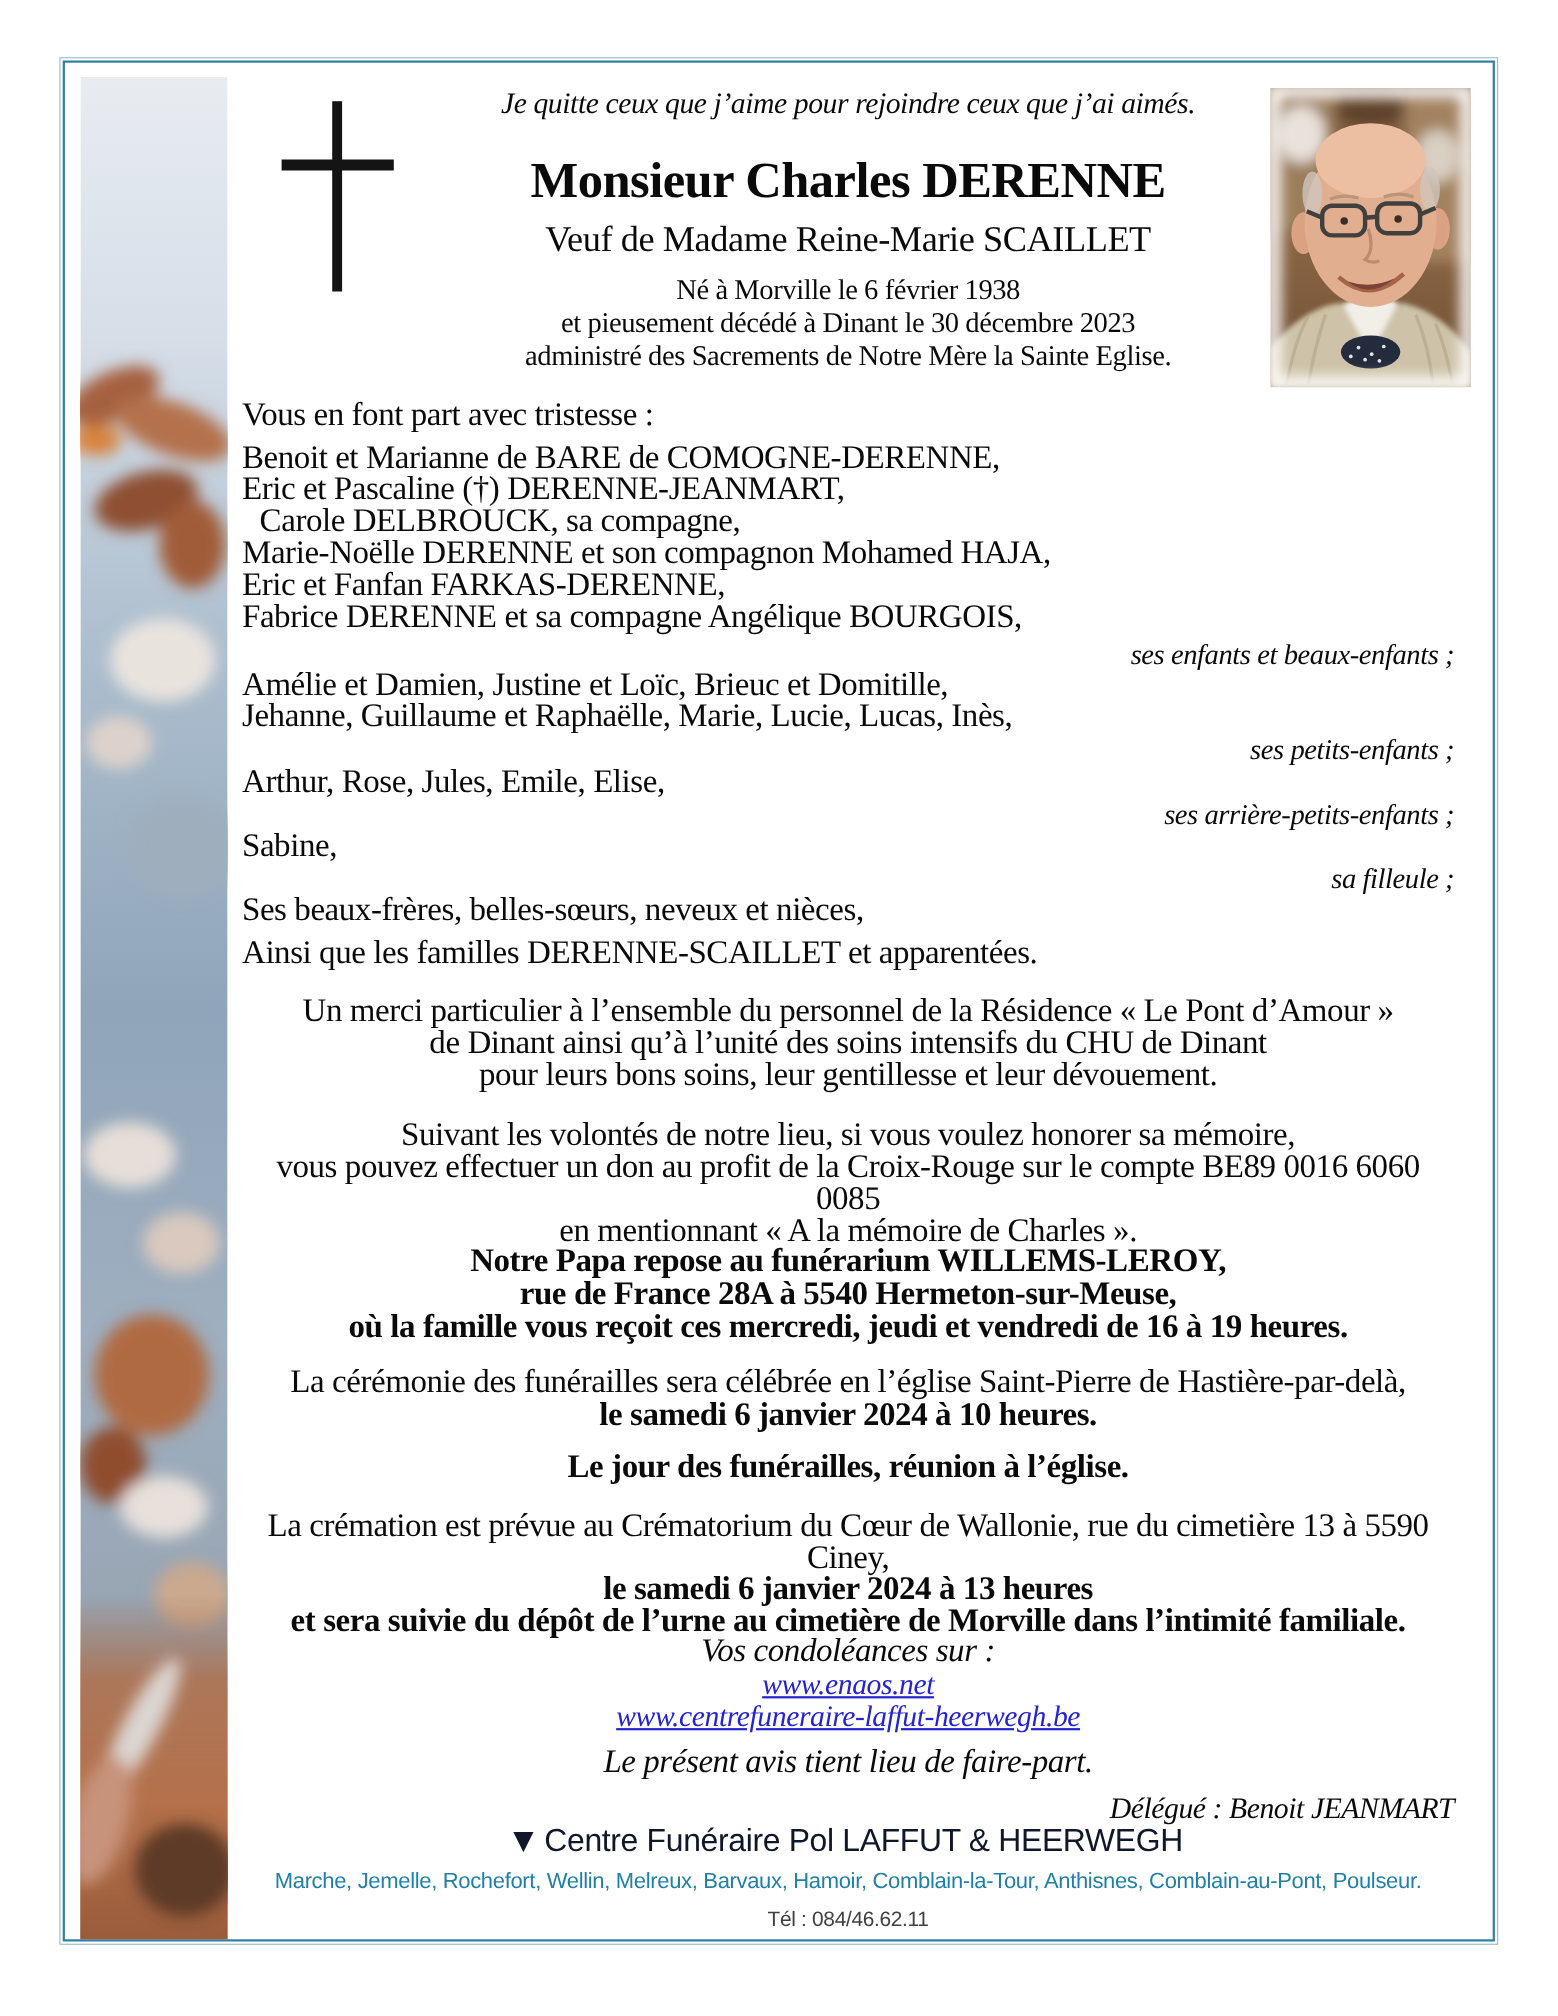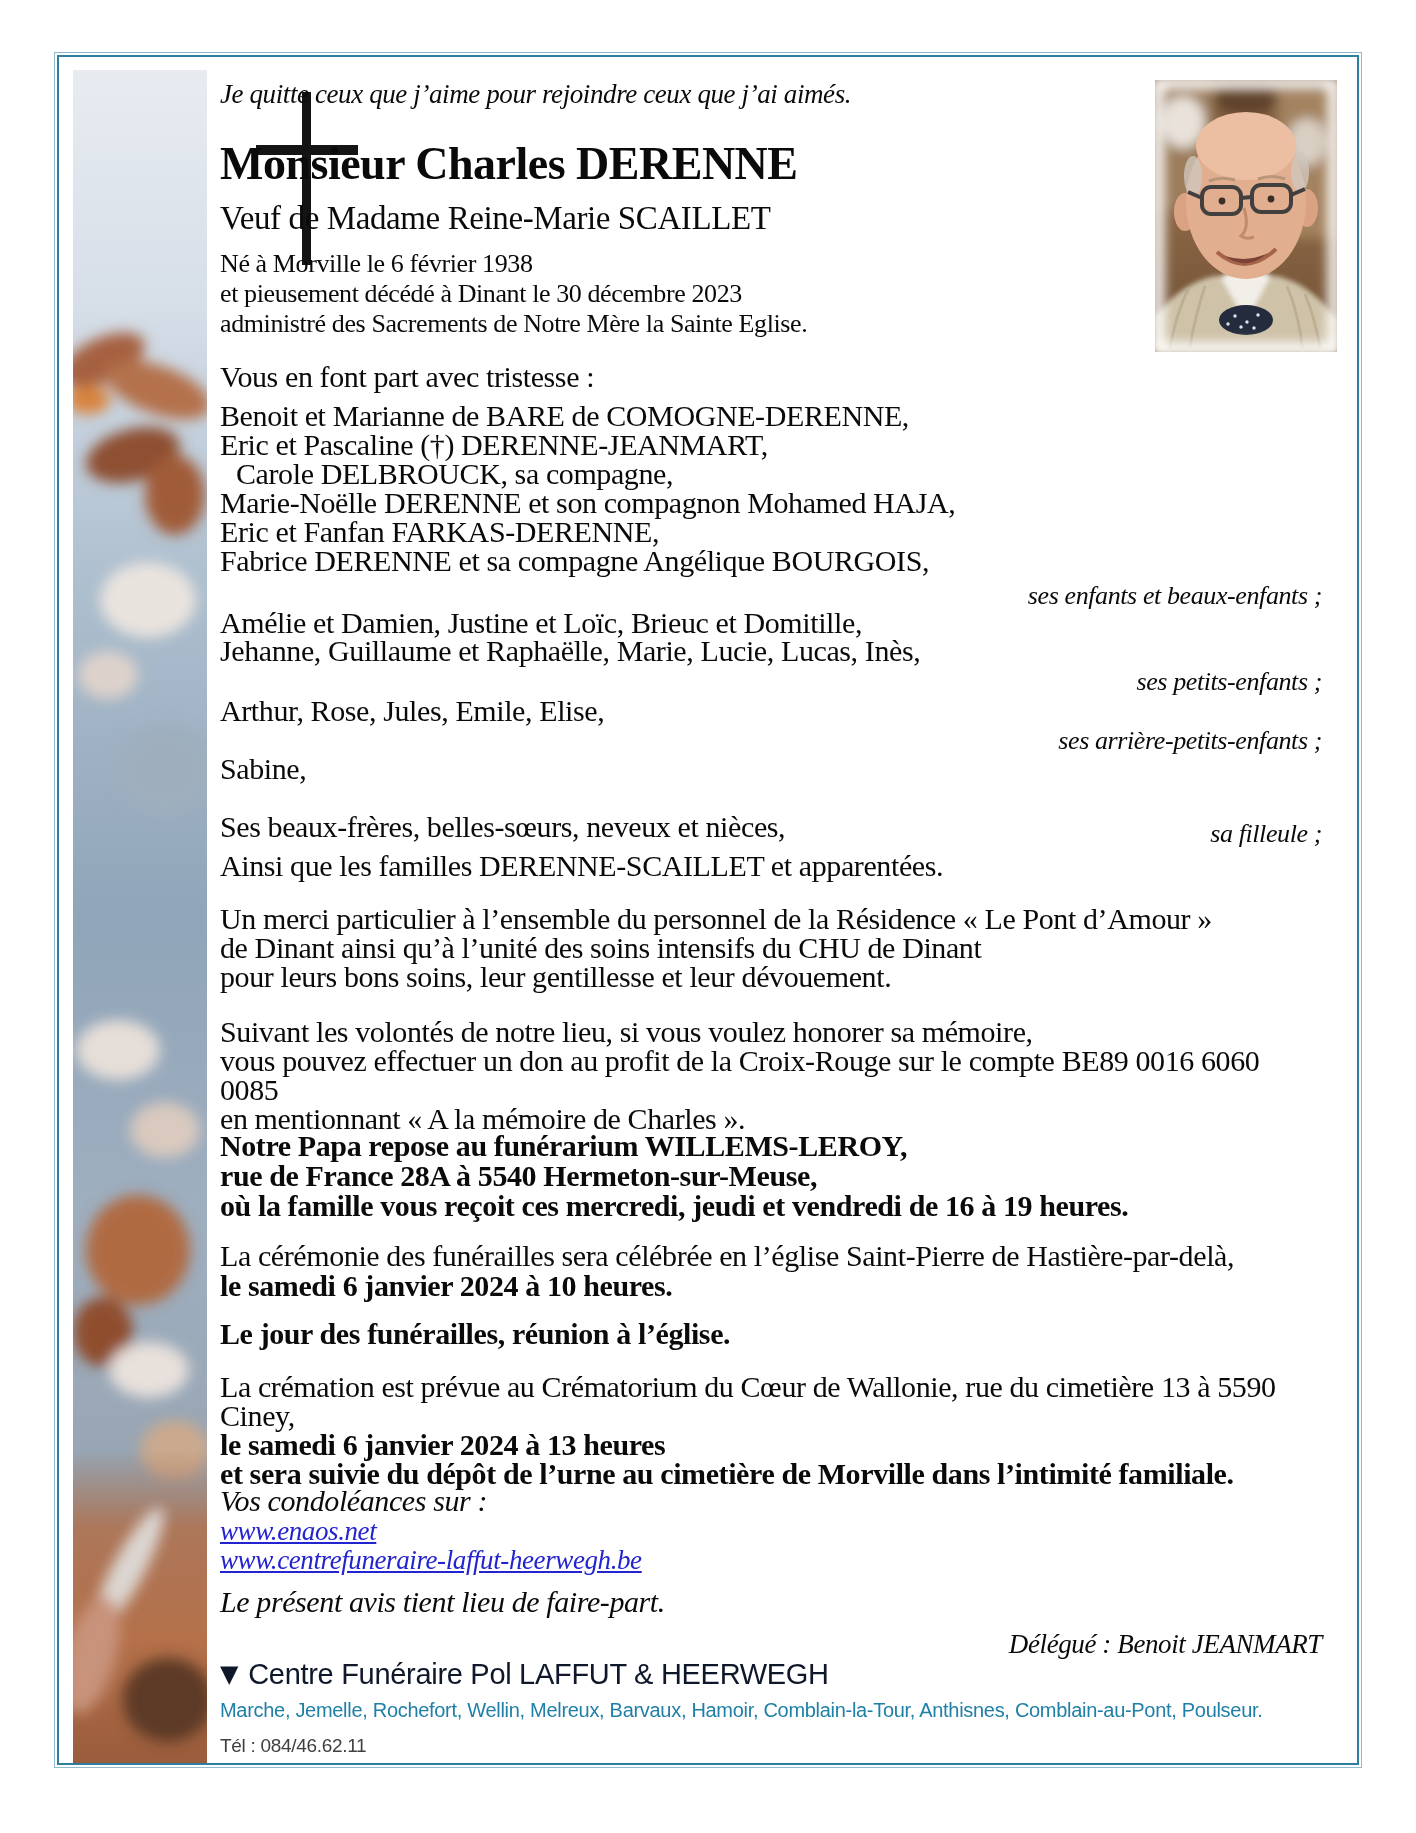--- a/index.html
+++ b/index.html
@@ -6,21 +6,21 @@
   body{width:1416px;height:1833px;position:relative;font-family:"Liberation Serif","DejaVu Serif",serif;color:#0a0a0a;}
   .page{position:absolute;left:0;top:0;width:1416px;height:1833px;background:#ffffff;overflow:hidden;}
   .frame{position:absolute;left:57px;top:55px;width:1302px;height:1710px;box-sizing:border-box;
          border:2px solid #2e7f9f;outline:1px solid #8fbccd;outline-offset:2px;}
   .photo-strip{position:absolute;left:73px;top:70px;width:134px;height:1693px;overflow:hidden;}
   .cross{position:absolute;left:256px;top:92px;width:102px;height:173px;}
   .cross .cv{position:absolute;left:46px;top:0;width:9px;height:173px;background:#141414;}
   .cross .ch{position:absolute;left:0;top:53px;width:102px;height:10px;background:#141414;}
   .portrait{position:absolute;left:1155px;top:80px;width:182px;height:272px;}
   .tb{position:absolute;left:220px;width:1102px;letter-spacing:-0.4px;}
-  .center{}
+  .center{text-align:center;}
   .right{text-align:right;}
   .it{font-style:italic;}
   .bd{font-weight:bold;}
   .body{font-size:30px;line-height:29px;}
   .quote{font-size:27px;line-height:30px;}
   .title{font-size:46px;line-height:52px;font-weight:bold;letter-spacing:-0.5px;}
   .subtitle{font-size:33px;line-height:38px;}
   .dates{font-size:26px;line-height:30px;}
   .lbl{font-size:26px;line-height:29px;font-style:italic;}
   .indent{padding-left:16px;}
@@ -181,21 +181,21 @@
   <div class="tb body" style="top:609px;line-height:28px;">
     <div>Amélie et Damien, Justine et Loïc, Brieuc et Domitille,</div>
     <div>Jehanne, Guillaume et Raphaëlle, Marie, Lucie, Lucas, Inès,</div>
   </div>
   <div class="tb right lbl" style="top:667px;">ses petits-enfants ;</div>
 
   <div class="tb body" style="top:696px;">Arthur, Rose, Jules, Emile, Elise,</div>
   <div class="tb right lbl" style="top:726px;">ses arrière-petits-enfants ;</div>
 
   <div class="tb body" style="top:754px;">Sabine,</div>
-  <div class="tb right lbl" style="top:819px;font-family:Liberation Serif, serif;">sa filleule ;</div>
+  <div class="tb right lbl" style="top:784px;font-family:Liberation Serif, serif;">sa filleule ;</div>
 
   <div class="tb body" style="top:812px;">Ses beaux-frères, belles-sœurs, neveux et nièces,</div>
   <div class="tb body" style="top:851px;">Ainsi que les familles DERENNE-SCAILLET et apparentées.</div>
 
   <div class="tb center body" style="top:904px;">
     <div>Un merci particulier à l’ensemble du personnel de la Résidence « Le Pont d’Amour »</div>
     <div>de Dinant ainsi qu’à l’unité des soins intensifs du CHU de Dinant</div>
     <div>pour leurs bons soins, leur gentillesse et leur dévouement.</div>
   </div>
 

